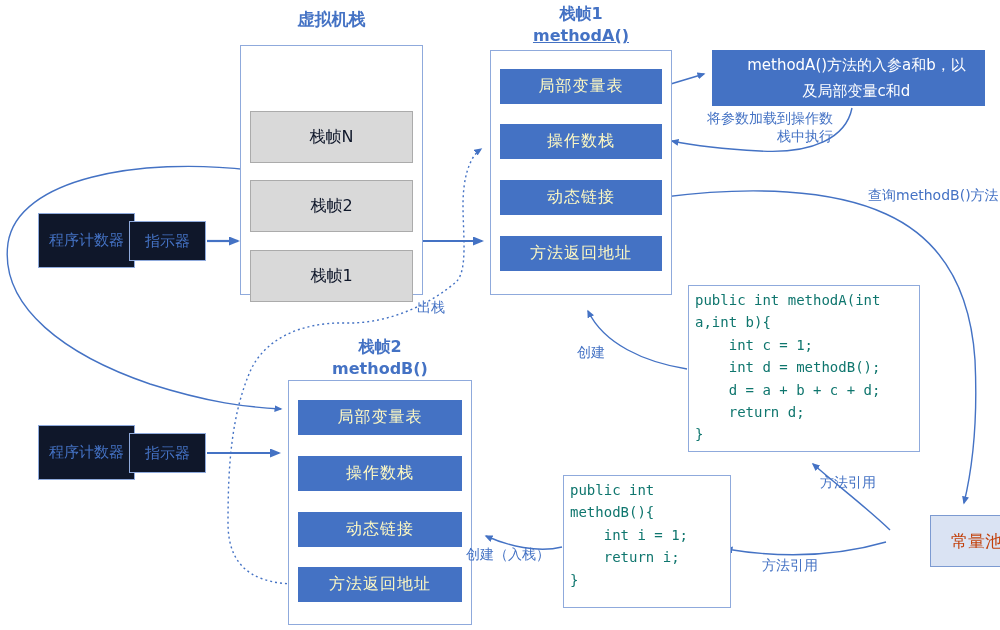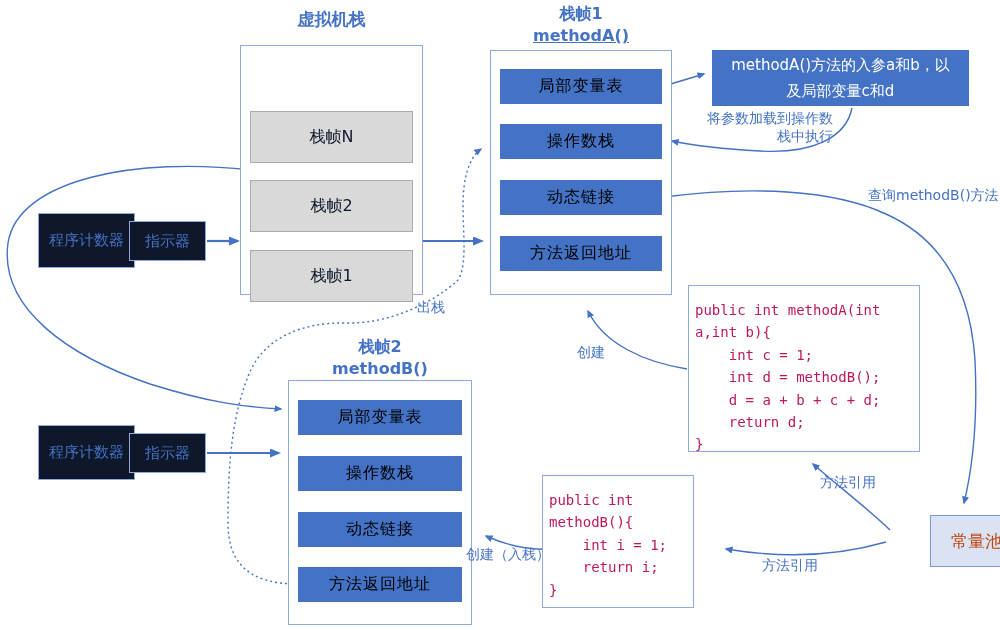--- a/index.html
+++ b/index.html
@@ -4,25 +4,25 @@
 <style>
   html,body{margin:0;padding:0;background:#fff;}
   .canvas{position:relative;width:1000px;height:630px;background:#fff;overflow:hidden;
           font-family:"DejaVu Sans","Liberation Sans",sans-serif;}
   svg.arrows{position:absolute;left:0;top:0;width:1000px;height:630px;pointer-events:none;}
   .abs{position:absolute;}
   .ctr{display:flex;align-items:center;justify-content:center;text-align:center;}
   .title{font-weight:600;color:#4472C4;text-align:center;}
   .frame{border:1.5px solid #8FAADC;background:#fff;box-sizing:border-box;}
   .grayb{background:#D9D9D9;border:1px solid #ABABAB;color:#0f172a;font-size:16px;box-sizing:border-box;margin-top:36px;}
-  .blueb{background:#4472C4;color:#000000;font-size:16px;letter-spacing:1px;box-sizing:border-box;}
+  .blueb{background:#4472C4;color:#fef9c3;font-size:16px;letter-spacing:1px;box-sizing:border-box;}
   .pcbox{background:#0f172a;border:1px solid #8FAADC;color:#4472C4;font-size:15px;box-sizing:border-box;}
-  .codebox{border:1.5px solid #8FAADC;background:#fff;color:#be185d;box-sizing:border-box;
+  .codebox{border:1.5px solid #8FAADC;background:#fff;color:#0f766e;box-sizing:border-box;
            font-family:"DejaVu Sans Mono","Liberation Mono",monospace;font-size:14px;
-           line-height:1.6;white-space:pre;padding:13px 6px;}
+           line-height:1.6;white-space:pre;padding:3px 6px;}
   .lbl{color:#4472C4;font-size:14px;white-space:pre-line;}
   
   #vm-title{left:240px;top:8px;width:183px;font-size:17px;}
   #vm-frame{left:240px;top:45px;width:183px;height:250px;}
   #gfN{left:250px;top:75px;width:163px;height:52px;}
   #gf2{left:250px;top:144px;width:163px;height:52px;}
   #gf1{left:250px;top:214px;width:163px;height:52px;}
   
   #f1-title{left:490px;top:4px;width:182px;font-size:16px;}
   #f1-sub{left:490px;top:26px;width:182px;font-size:16px;text-decoration:underline;}
@@ -39,23 +39,23 @@
   #f2b1{left:298px;top:456px;width:164px;height:35px;}
   #f2b2{left:298px;top:512px;width:164px;height:35px;}
   #f2b3{left:298px;top:567px;width:164px;height:35px;}
   
   #pc1{left:38px;top:213px;width:97px;height:55px;}
   #ind1{left:129px;top:221px;width:77px;height:40px;z-index:3;}
   #pc2{left:38px;top:425px;width:97px;height:55px;}
   #ind2{left:129px;top:433px;width:77px;height:40px;z-index:3;}
   
   #note{left:712px;top:50px;width:257px;height:56px;background:#4472C4;color:#fff;
-        font-size:15px;line-height:1.75;white-space:pre-line;}
+        font-size:15px;line-height:1.75;white-space:pre-line;padding-left:16px;}
   #codeA{left:688px;top:285px;width:232px;height:167px;}
-  #codeB{left:542px;top:475px;width:152px;height:133px;}
+  #codeB{left:563px;top:475px;width:168px;height:133px;}
   #pool{left:930px;top:515px;width:93px;height:52px;background:#DAE3F3;
         border:1.5px solid #7C9AD1;color:#c2410c;font-size:17px;box-sizing:border-box;}
   
   #lbl-load{left:688px;top:110px;width:145px;text-align:right;}
   #lbl-query{left:868px;top:187px;width:132px;}
   #lbl-pop{left:417px;top:299px;}
   #lbl-create{left:577px;top:344px;}
   #lbl-push{left:466px;top:546px;}
   #lbl-ref1{left:820px;top:474px;}
   #lbl-ref2{left:762px;top:557px;}

